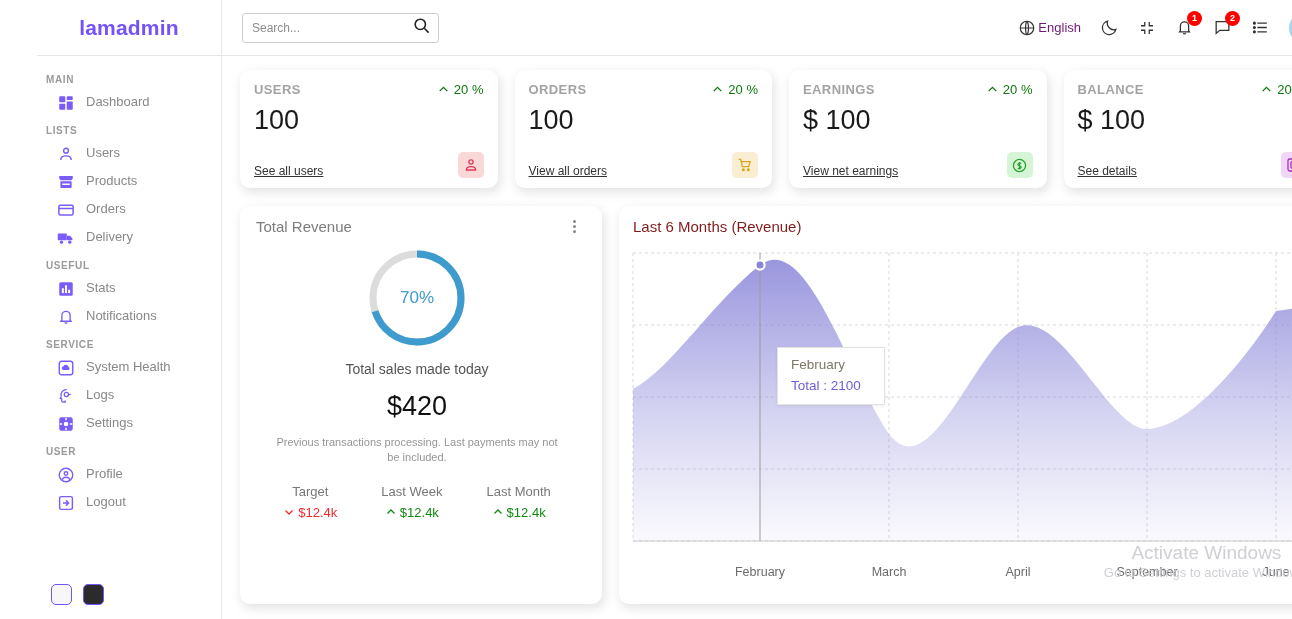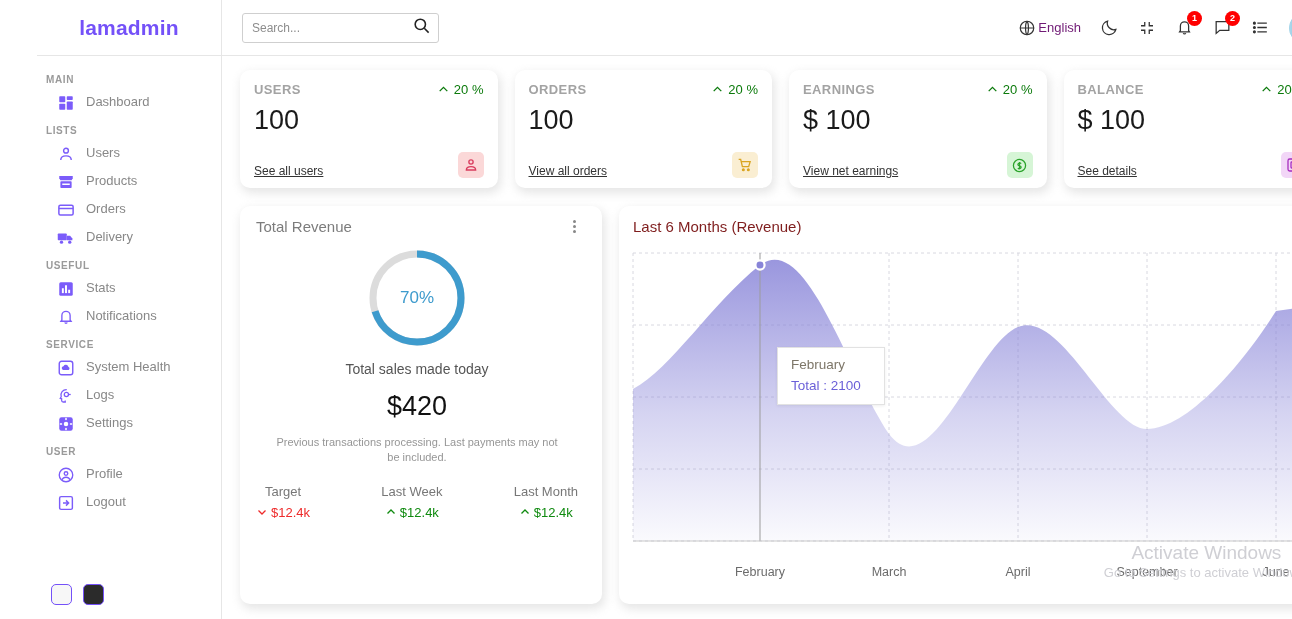--- a/index.html
+++ b/index.html
@@ -144,21 +144,21 @@
     position: absolute; inset: 0;
     display: flex; align-items: center; justify-content: center;
     font-size: 17px; color: #3e9bcd;
   }
   .f-subtitle { font-size: 14px; color: #555; margin-top: 2px; }
   .f-amount { font-size: 27px; color: #111; font-weight: 400; margin-top: 5px; }
   .f-desc {
     font-size: 11px; color: #969696; text-align: center;
     max-width: 290px; line-height: 1.35; margin-top: 4px;
   }
-  .f-summary { display: flex; width: 100%; justify-content: space-between; margin-top: 10px; gap: 44px; }
+  .f-summary { display: flex; width: 100%; justify-content: center; margin-top: 10px; gap: 44px; }
   .f-item { display: flex; flex-direction: column; align-items: center; gap: 6px; }
   .f-item-title { font-size: 13px; color: #777; }
   .f-item-res { display: flex; align-items: center; gap: 3px; font-size: 13px; }
   .pos { color: #0f8a0f; }
   .neg { color: #ee2b2b; }
 
   .chartbox {
     flex: 1; height: 398px;
     background: #fff; border-radius: 10px;
     box-shadow: 2px 4px 10px 1px rgba(201,201,201,0.47);

